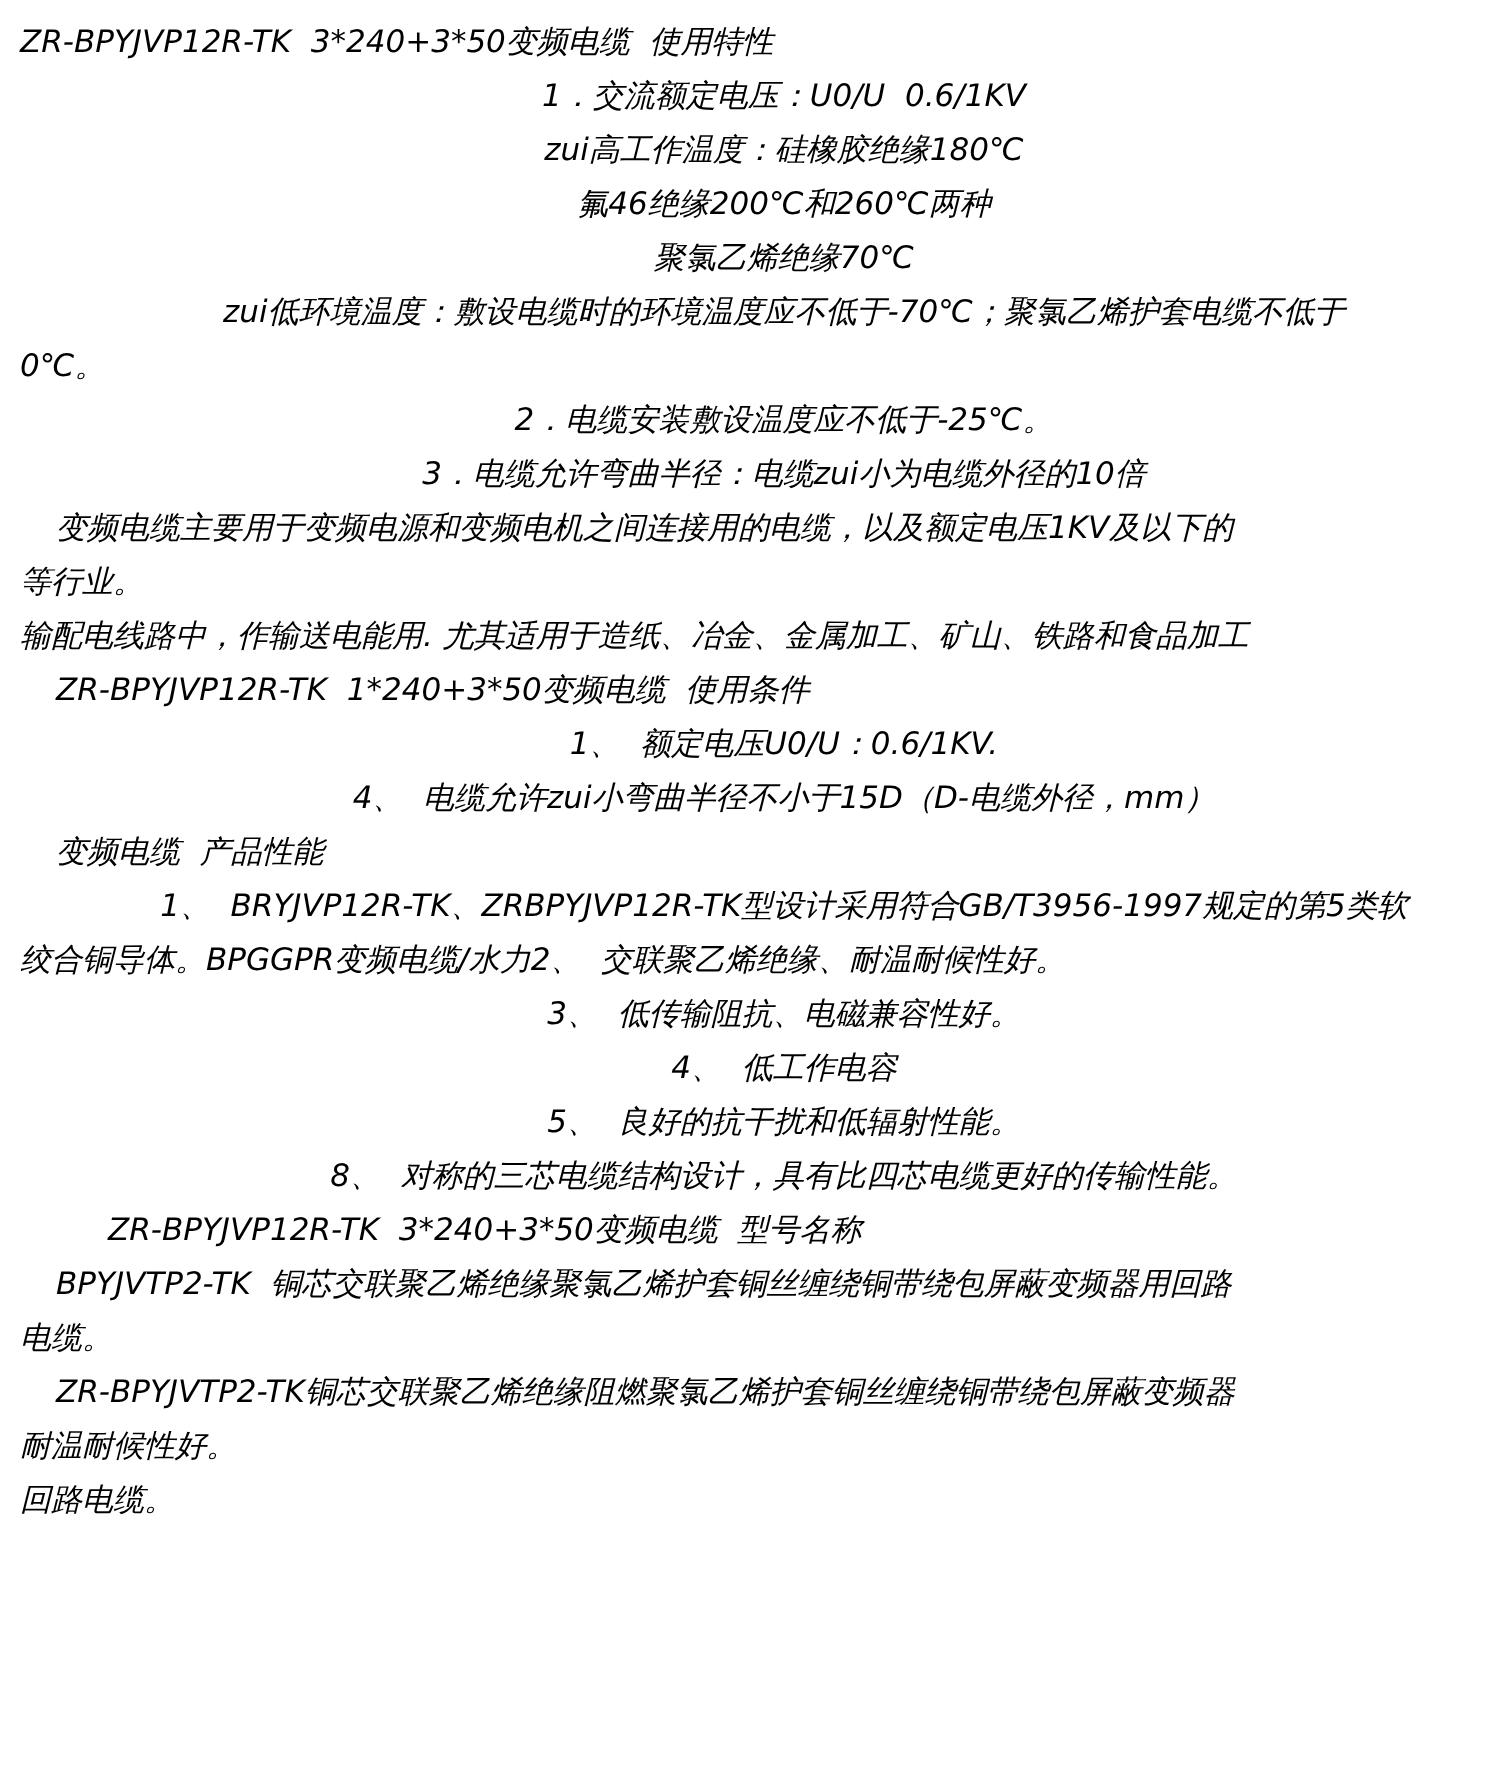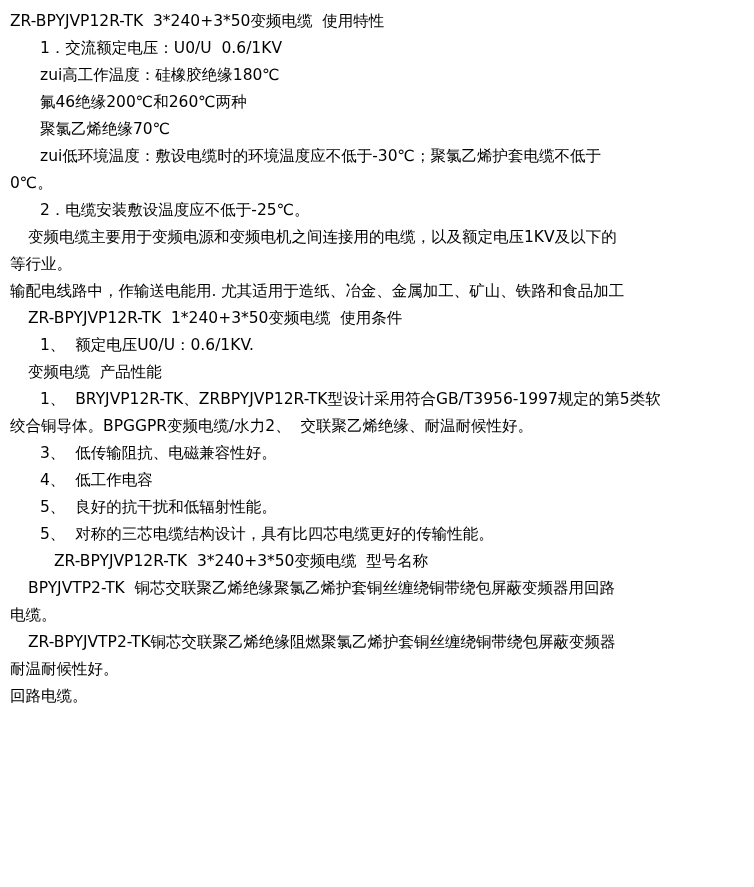--- a/index.html
+++ b/index.html
@@ -18,50 +18,53 @@
     min-height: 887px;
     box-sizing: border-box;
     padding: 8px 10px 10px 10px;
   }
   .line {
     font-size: 15.5px;
     line-height: 27px;
     white-space: pre-wrap;
     word-break: break-all;
     letter-spacing: 0px;
+    font-style: italic;
   }
   
   .ind0 { text-indent: 0; }
   .ind1 { padding-left: 18px; }
-  .ind2 { padding-left: 30px; }
+  .ind2 { padding-left: 30px; text-align: center; }
   .ind3 { padding-left: 44px; }
 </style>
 </head>
 <body>
 
 <div class="page">
   <div class="line ind0">ZR-BPYJVP12R-TK  3*240+3*50变频电缆  使用特性</div>
   <div class="line ind2">1．交流额定电压：U0/U  0.6/1KV</div>
   <div class="line ind2">zui高工作温度：硅橡胶绝缘180℃</div>
   <div class="line ind2">氟46绝缘200℃和260℃两种</div>
   <div class="line ind2">聚氯乙烯绝缘70℃</div>
-  <div class="line ind2">zui低环境温度：敷设电缆时的环境温度应不低于-30℃；聚氯乙烯护套电缆不低于</div>
+  <div class="line ind2">zui低环境温度：敷设电缆时的环境温度应不低于-70℃；聚氯乙烯护套电缆不低于</div>
   <div class="line ind0">0℃。</div>
   <div class="line ind2">2．电缆安装敷设温度应不低于-25℃。</div>
+  <div class="line ind2">3．电缆允许弯曲半径：电缆zui小为电缆外径的10倍</div>
   <div class="line ind1">变频电缆主要用于变频电源和变频电机之间连接用的电缆，以及额定电压1KV及以下的</div>
   <div class="line ind0">等行业。</div>
   <div class="line ind0">输配电线路中，作输送电能用. 尤其适用于造纸、冶金、金属加工、矿山、铁路和食品加工</div>
   <div class="line ind1">ZR-BPYJVP12R-TK  1*240+3*50变频电缆  使用条件</div>
   <div class="line ind2">1、  额定电压U0/U：0.6/1KV.</div>
+  <div class="line ind2">4、  电缆允许zui小弯曲半径不小于15D（D-电缆外径，mm）</div>
   <div class="line ind1">变频电缆  产品性能</div>
   <div class="line ind2">1、  BRYJVP12R-TK、ZRBPYJVP12R-TK型设计采用符合GB/T3956-1997规定的第5类软</div>
   <div class="line ind0">绞合铜导体。BPGGPR变频电缆/水力2、  交联聚乙烯绝缘、耐温耐候性好。</div>
   <div class="line ind2">3、  低传输阻抗、电磁兼容性好。</div>
   <div class="line ind2">4、  低工作电容</div>
   <div class="line ind2">5、  良好的抗干扰和低辐射性能。</div>
-  <div class="line ind2">5、  对称的三芯电缆结构设计，具有比四芯电缆更好的传输性能。</div>
+  <div class="line ind2">8、  对称的三芯电缆结构设计，具有比四芯电缆更好的传输性能。</div>
   <div class="line ind3">ZR-BPYJVP12R-TK  3*240+3*50变频电缆  型号名称</div>
   <div class="line ind1">BPYJVTP2-TK  铜芯交联聚乙烯绝缘聚氯乙烯护套铜丝缠绕铜带绕包屏蔽变频器用回路</div>
   <div class="line ind0">电缆。</div>
   <div class="line ind1">ZR-BPYJVTP2-TK铜芯交联聚乙烯绝缘阻燃聚氯乙烯护套铜丝缠绕铜带绕包屏蔽变频器</div>
   <div class="line ind0">耐温耐候性好。</div>
   <div class="line ind0">回路电缆。</div>
 </div>
 
 </body></html>

